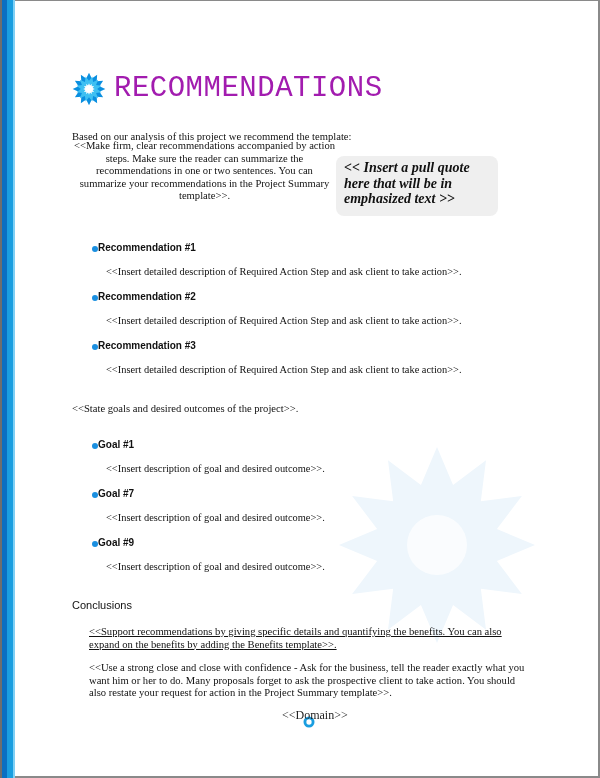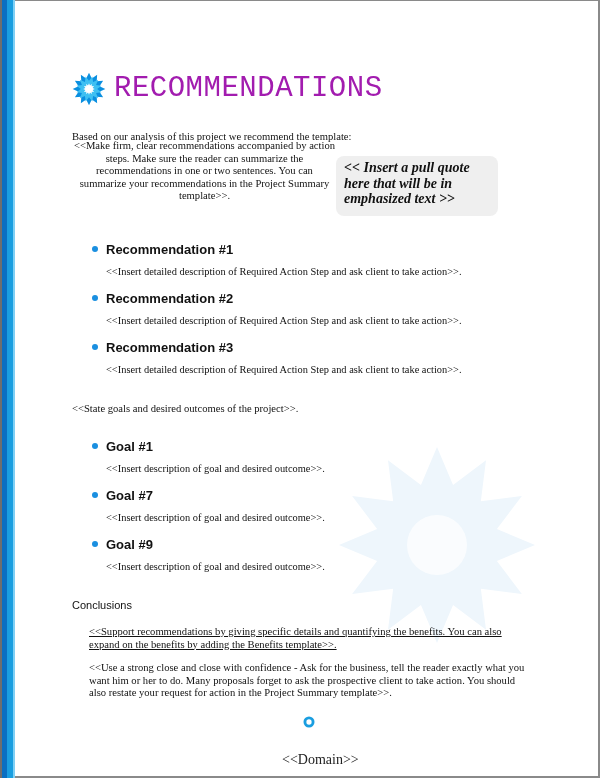--- a/index.html
+++ b/index.html
@@ -18,28 +18,28 @@
   .logo { width:34px; height:34px; }
   .title { font-family:Liberation Mono, monospace; font-size:29px; letter-spacing:0.5px; margin-left:8px; color:#a21caf; line-height:34px; }
 
   .p { position:absolute; font-size:10.6px; line-height:12.5px; }
   .intro { left:72px; top:131px; }
   .lead { left:72px; top:140px; width:265px;text-align:center; }
   .quote { position:absolute; left:336px; top:156px; width:162px; height:60px; background:#efefef; border-radius:8px; padding:4px 0 0 8px; box-sizing:border-box; font-family:"Liberation Serif", serif; font-weight:bold; font-style:italic; font-size:14px; line-height:15.5px; color:#111; }
 
   .item { position:absolute; left:92px; }
   .bullet { position:absolute; left:0; top:4px; width:6px; height:6px; border-radius:50%; background:#1a8fe0; }
-  .item-title { position:absolute; left:14px; top:0; font-family:"Liberation Sans", sans-serif; font-weight:bold; font-size:13px; white-space:nowrap; }
+  .item-title { position:absolute; left:6px; top:0; font-family:"Liberation Sans", sans-serif; font-weight:bold; font-size:10px; white-space:nowrap; }
   .item-desc { position:absolute; left:14px; top:24px; font-size:10.4px; white-space:nowrap; }
 
   .section-head { position:absolute; left:72px; top:599px; font-family:"Liberation Sans", sans-serif; font-weight:normal; font-size:11px; }
   .conc { left:89px; width:440px; }
 
   .footer-logo { position:absolute; left:303px; top:716px; width:12px; height:12px; }
-  .footer-text { position:absolute; left:282px; top:752px; font-size:14px; color:#222; }
+  .footer-text { position:absolute; left:282px; top:708px; font-size:12px; color:#222; }
 </style>
 </head>
 <body>
 
 <div class="frame-top"></div>
 <div class="frame-right"></div>
 <div class="frame-bottom"></div>
 <div class="bar1"></div>
 <div class="bar2"></div>
 <div class="bar3"></div>

